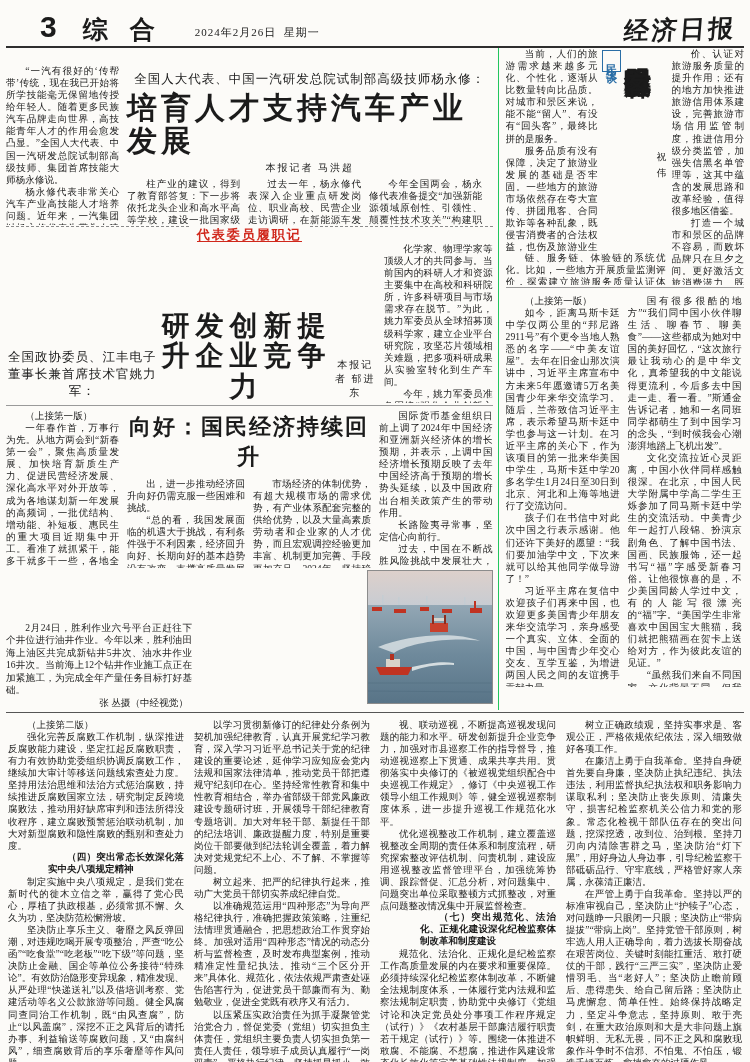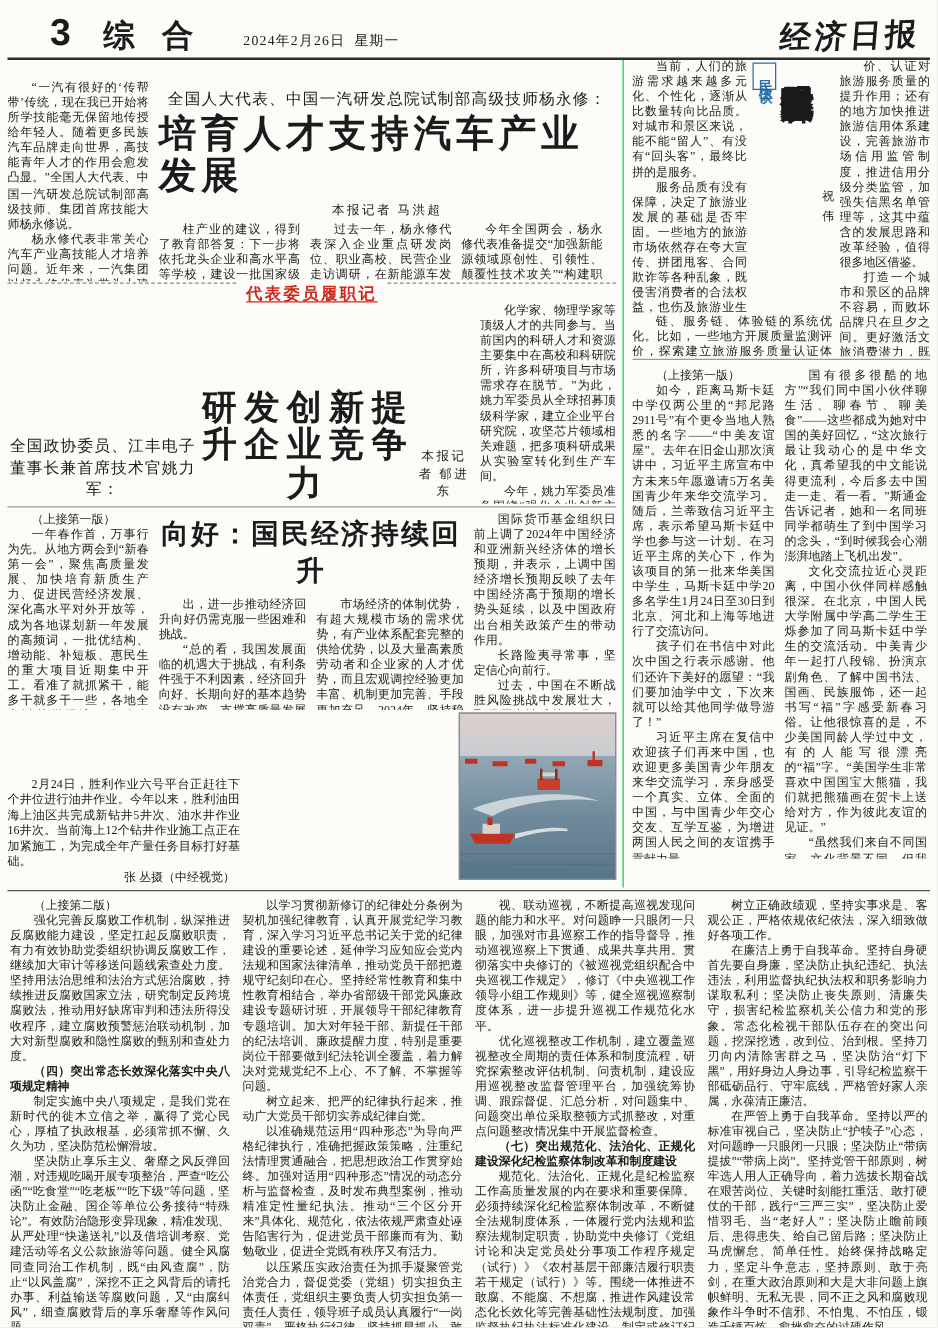--- a/index.html
+++ b/index.html
@@ -11,21 +11,21 @@
   .pgno{font-size:30px;font-weight:bold;line-height:1;}
   .section-name{font-size:25px;font-weight:bold;letter-spacing:22px;margin-left:26px;line-height:1;}
   .hdr-date{font-size:11px;margin-left:18px;margin-bottom:2px;letter-spacing:1px;}
   .masthead{margin-left:auto;font-size:25px;font-weight:900;letter-spacing:3px;line-height:1;
             transform:skewX(-6deg) rotate(-1.5deg);font-family:"Liberation Serif",serif;}
   .hdr-rule{border-top:2px solid #2e2e2e;margin:0 6px;}
   
   p{margin:0;text-indent:2em;text-align:justify;}
   .body-col{font-size:9.6px;line-height:1.26;overflow:hidden;}
   .hairline{border-top:1px solid #9a9a9a;margin:0 6px;}
-  .sec-head{font-weight:bold;font-family:Liberation Mono, monospace;}
+  .sec-head{font-weight:bold;font-family:Liberation Mono, monospace;margin-left:40px;}
   
   .main{display:flex;padding:0 6px;}
   .left-region{width:496px;padding-right:5px;}
   .right-region{width:243px;border-left:1px solid #22c55e;padding-left:7px;}
   
   .s1{display:flex;height:160px;padding-top:17px;gap:8px;}
   .s1-colA{width:113px;height:100%;}
   .s1-main{flex:1;display:flex;flex-direction:column;}
   .kicker{font-size:12.5px;text-align:center;letter-spacing:1px;margin:6px 0 3px;}
   .s1-headline{font-size:30px;font-weight:900;letter-spacing:4px;line-height:1.1;}
@@ -296,21 +296,21 @@
         <p>坚决防止享乐主义、奢靡之风反弹回潮，对违规吃喝开展专项整治，严查“吃公函”“吃食堂”“吃老板”“吃下级”等问题，坚决防止金融、国企等单位公务接待“特殊论”。有效防治隐形变异现象，精准发现、从严处理“快递送礼”以及借培训考察、党建活动等名义公款旅游等问题。健全风腐同查同治工作机制，既“由风查腐”，防止“以风盖腐”，深挖不正之风背后的请托办事、利益输送等腐败问题，又“由腐纠风”，细查腐败背后的享乐奢靡等作风问题。</p>
         <p>重拳纠治干部群众反映强烈的形式主义、官僚主义。坚持从领导机关抓起、领导干部改起，以抓好“关键少数”促进党风政风根本好转。紧盯影响党中央决策部署落实落地现象，坚决纠治喊口号、搞本位主义、做表面文章等问题。紧盯影响高质量发展的不作为乱作为现象，深入整治贪大求洋、任性决策、敷衍塞责、冷硬横推等问题。紧盯加重基层负担现象，持续纠治文山会海、督查检查调研扎堆、工作过度留痕、任务层层加码、“指尖上的形式主义”等问题。紧盯权力观扭曲、政绩观错位现象，着力纠治急功近利、竭泽而渔、劳民伤财搞政绩工程、数据造假等问题。完善细化对形式主义、官僚主义的惩戒机制，推动党员干部多在实效上用真功夫、少在形式上做虚文章。</p>
       </div>
     <div class="body-col">
         <p>以学习贯彻新修订的纪律处分条例为契机加强纪律教育，认真开展党纪学习教育，深入学习习近平总书记关于党的纪律建设的重要论述，延伸学习应知应会党内法规和国家法律清单，推动党员干部把遵规守纪刻印在心。坚持经常性教育和集中性教育相结合，举办省部级干部党风廉政建设专题研讨班，开展领导干部纪律教育专题培训。加大对年轻干部、新提任干部的纪法培训、廉政提醒力度，特别是重要岗位干部要做到纪法轮训全覆盖，着力解决对党规党纪不上心、不了解、不掌握等问题。</p>
         <p>树立起来、把严的纪律执行起来，推动广大党员干部切实养成纪律自觉。</p>
         <p>以准确规范运用“四种形态”为导向严格纪律执行，准确把握政策策略，注重纪法情理贯通融合，把思想政治工作贯穿始终。加强对适用“四种形态”情况的动态分析与监督检查，及时发布典型案例，推动精准定性量纪执法。推动“三个区分开来”具体化、规范化，依法依规严肃查处诬告陷害行为，促进党员干部廉而有为、勤勉敬业，促进全党既有秩序又有活力。</p>
         <p>以压紧压实政治责任为抓手凝聚管党治党合力，督促党委（党组）切实担负主体责任，党组织主要负责人切实担负第一责任人责任，领导班子成员认真履行“一岗双责”，严格执行纪律，坚持抓早抓小，敢于动真碰硬。推动党委（党组）主体责任、纪委（纪检组）监督责任、职能部门监管职责同向发力，健全各负其责、统一协调的责任格局。推动把责任落实、开展纪律建设情况列入模范机关创建和党建述职评议考核内容。完善问责制度及程序，健全重点领域重点问题问责联动审核、问责案件评查复查制度，防止和纠正问责不力、问责泛化等问题。</p>
       </div>
     <div class="body-col">
-        <p>视、联动巡视，不断提高巡视发现问题的能力和水平。对问题睁一只眼闭一只眼，加强对市县巡察工作的指导督导，推动巡视巡察上下贯通、成果共享共用。贯彻落实中央修订的《被巡视党组织配合中央巡视工作规定》，修订《中央巡视工作领导小组工作规则》等，健全巡视巡察制度体系，进一步提升巡视工作规范化水平。</p>
+        <p>视、联动巡视，不断提高巡视发现问题的能力和水平。研发创新提升企业竞争力，加强对市县巡察工作的指导督导，推动巡视巡察上下贯通、成果共享共用。贯彻落实中央修订的《被巡视党组织配合中央巡视工作规定》，修订《中央巡视工作领导小组工作规则》等，健全巡视巡察制度体系，进一步提升巡视工作规范化水平。</p>
         <p>优化巡视整改工作机制，建立覆盖巡视整改全周期的责任体系和制度流程，研究探索整改评估机制、问责机制，建设应用巡视整改监督管理平台，加强统筹协调、跟踪督促、汇总分析，对问题集中、问题突出单位采取整顿方式抓整改，对重点问题整改情况集中开展监督检查。</p>
         <p class="sec-head">（七）突出规范化、法治化、正规化建设深化纪检监察体制改革和制度建设</p>
         <p>规范化、法治化、正规化是纪检监察工作高质量发展的内在要求和重要保障。必须持续深化纪检监察体制改革，不断健全法规制度体系，一体履行党内法规和监察法规制定职责，协助党中央修订《党组讨论和决定党员处分事项工作程序规定（试行）》《农村基层干部廉洁履行职责若干规定（试行）》等。围绕一体推进不敢腐、不能腐、不想腐，推进作风建设常态化长效化等完善基础性法规制度。加强监督执纪执法标准化建设，制定或修订纪检监察机关开展谈话工作办法等，进一步规范涉案财物管理，加强案件质量评查，确保执纪执法权正确行使。</p>
       </div>
     <div class="body-col">
         <p>树立正确政绩观，坚持实事求是、客观公正，严格依规依纪依法，深入细致做好各项工作。</p>
         <p>在廉洁上勇于自我革命。坚持自身硬首先要自身廉，坚决防止执纪违纪、执法违法，利用监督执纪执法权和职务影响力谋取私利；坚决防止丧失原则、清廉失守，损害纪检监察机关公信力和党的形象。常态化检视干部队伍存在的突出问题，挖深挖透，改到位、治到根。坚持刀刃向内清除害群之马，坚决防治“灯下黑”，用好身边人身边事，引导纪检监察干部砥砺品行、守牢底线，严格管好家人亲属，永葆清正廉洁。</p>
         <p>在严管上勇于自我革命。坚持以严的标准审视自己，坚决防止“护犊子”心态，对问题睁一只眼闭一只眼；坚决防止“带病提拔”“带病上岗”。坚持党管干部原则，树牢选人用人正确导向，着力选拔长期奋战在艰苦岗位、关键时刻能扛重活、敢打硬仗的干部，践行“三严三实”，坚决防止爱惜羽毛、当“老好人”；坚决防止瞻前顾后、患得患失、给自己留后路；坚决防止马虎懈怠、简单任性。始终保持战略定力，坚定斗争意志，坚持原则、敢于亮剑，在重大政治原则和大是大非问题上旗帜鲜明、无私无畏，同不正之风和腐败现象作斗争时不信邪、不怕鬼、不怕压，锻造千锤百炼、愈挫愈奋的过硬作风。</p>
         <p>让我们更加紧密团结在以习近平同志为核心的党中央周围，勠力同心、忠诚履职，以一往无前的奋斗姿态、永不懈怠的精神状态推进新征程纪检监察工作高质量发展，为以中国式现代化全面推进强国建设、民族复兴伟业提供坚强保障！</p>
       </div>

